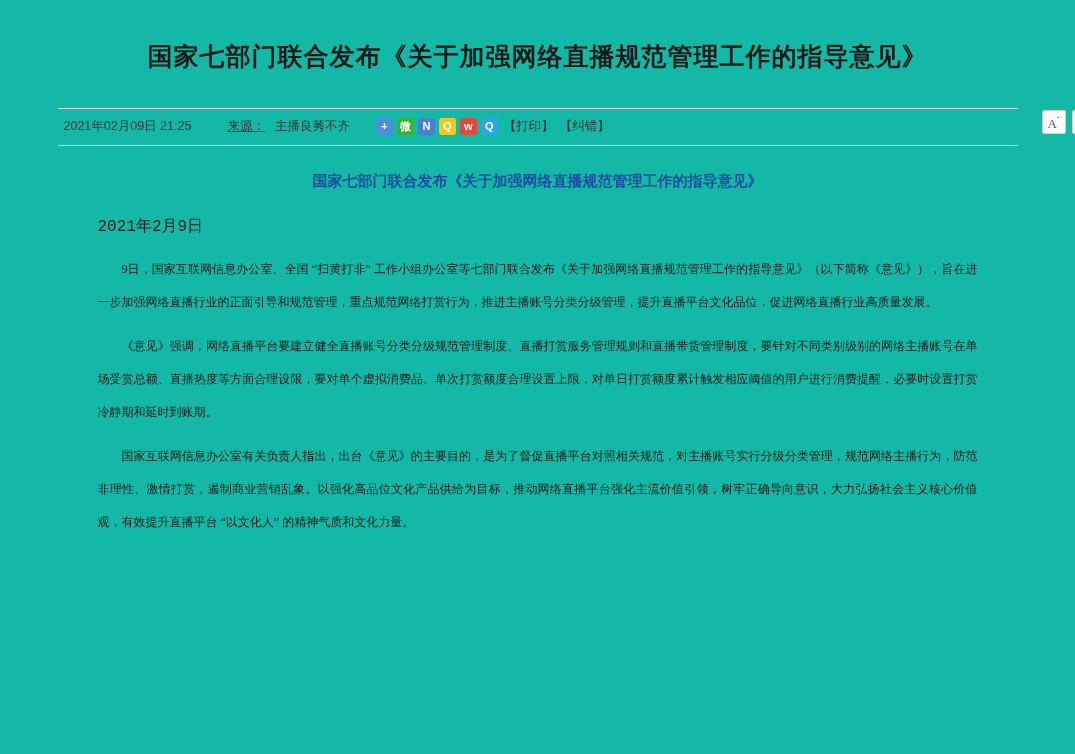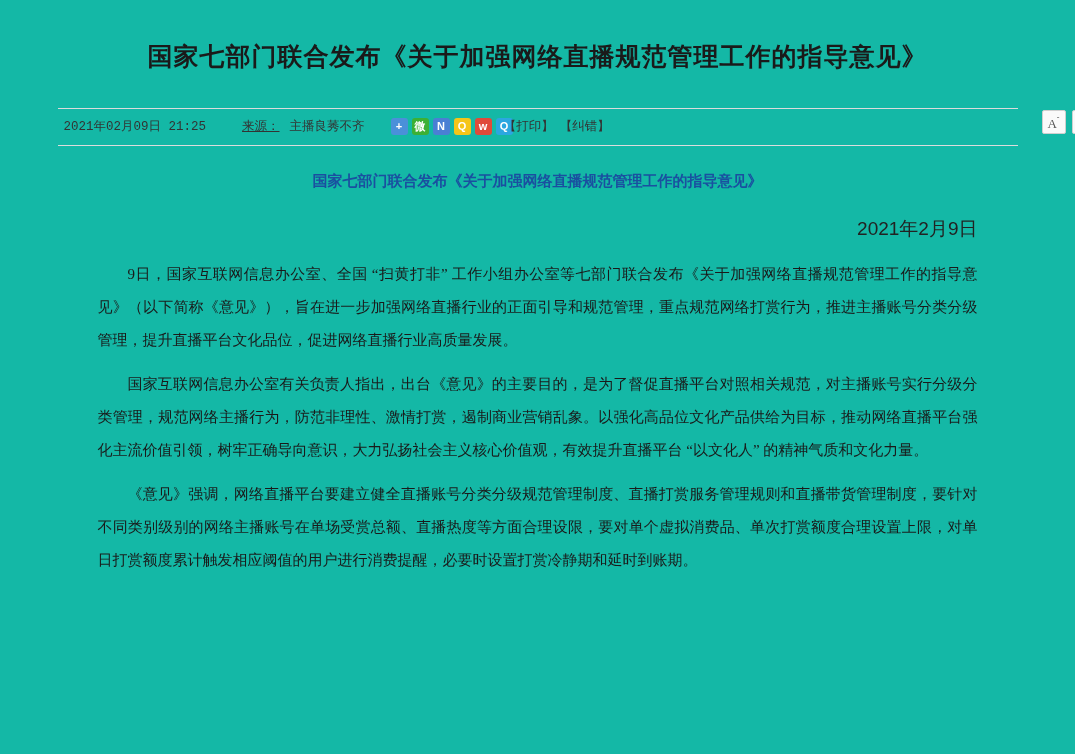--- a/index.html
+++ b/index.html
@@ -44,21 +44,21 @@
     align-items: center;
     font-size: 12.5px;
     color: #333;
   }
   .meta-left {
     display: flex;
     align-items: center;
     gap: 10px;
     padding-left: 6px;
   }
-  .meta-date { color: #333; font-family: Liberation Mono, monospace; }
+  .meta-date { color: #333; }
   .meta-source { color: #333; margin-left: 26px; text-decoration: underline; }
   .meta-source-name { color: #333; }
   .share-icons {
     display: flex;
     align-items: center;
     gap: 4px;
     margin-left: 16px;
   }
   .share-ico {
     width: 17px;
@@ -121,29 +121,29 @@
   }
   .doc-title {
     text-align: center;
     font-size: 15px;
     font-weight: bold;
     color: #1a4fa0;
     line-height: 26px;
     font-family: "Liberation Serif", "DejaVu Serif", serif;
   }
   .doc-date {
-    text-align: right;
-    font-size: 19px;
+    text-align: left;
+    font-size: 16px;
     color: #222;
     margin-top: 22px;
     margin-bottom: 16px;
-    font-family: Liberation Sans, sans-serif;
+    font-family: Liberation Mono, monospace;
   }
   .para {
-    font-size: 15px;
+    font-size: 12px;
     line-height: 33px;
     color: #1a1a1a;
     text-indent: 2em;
     text-align: justify;
     margin: 0 0 11px 0;
     font-family: "Liberation Serif", "DejaVu Serif", serif;
   }
 </style>
 </head>
 <body>
@@ -177,19 +177,19 @@
         <span class="fs-btn"><span>A</span><sup>-</sup></span>
         <span class="fs-btn"></span>
       </div>
     </div>
 
     <div class="body-area">
       <div class="doc-title">国家七部门联合发布《关于加强网络直播规范管理工作的指导意见》</div>
       <div class="doc-date">2021年2月9日</div>
 
       <p class="para">9日，国家互联网信息办公室、全国 “扫黄打非” 工作小组办公室等七部门联合发布《关于加强网络直播规范管理工作的指导意见》（以下简称《意见》），旨在进一步加强网络直播行业的正面引导和规范管理，重点规范网络打赏行为，推进主播账号分类分级管理，提升直播平台文化品位，促进网络直播行业高质量发展。</p>
+      <p class="para">《意见》强调，网络直播平台要建立健全直播账号分类分级规范管理制度、直播打赏服务管理规则和直播带货管理制度，要针对不同类别级别的网络主播账号在单场受赏总额、直播热度等方面合理设限，要对单个虚拟消费品、单次打赏额度合理设置上限，对单日打赏额度累计触发相应阈值的用户进行消费提醒，必要时设置打赏冷静期和延时到账期。</p>
       <p class="para">国家互联网信息办公室有关负责人指出，出台《意见》的主要目的，是为了督促直播平台对照相关规范，对主播账号实行分级分类管理，规范网络主播行为，防范非理性、激情打赏，遏制商业营销乱象。以强化高品位文化产品供给为目标，推动网络直播平台强化主流价值引领，树牢正确导向意识，大力弘扬社会主义核心价值观，有效提升直播平台 “以文化人” 的精神气质和文化力量。</p>
-      <p class="para">《意见》强调，网络直播平台要建立健全直播账号分类分级规范管理制度、直播打赏服务管理规则和直播带货管理制度，要针对不同类别级别的网络主播账号在单场受赏总额、直播热度等方面合理设限，要对单个虚拟消费品、单次打赏额度合理设置上限，对单日打赏额度累计触发相应阈值的用户进行消费提醒，必要时设置打赏冷静期和延时到账期。</p>
 
     </div>
 
   </div>
 </div>
 
 </body></html>

